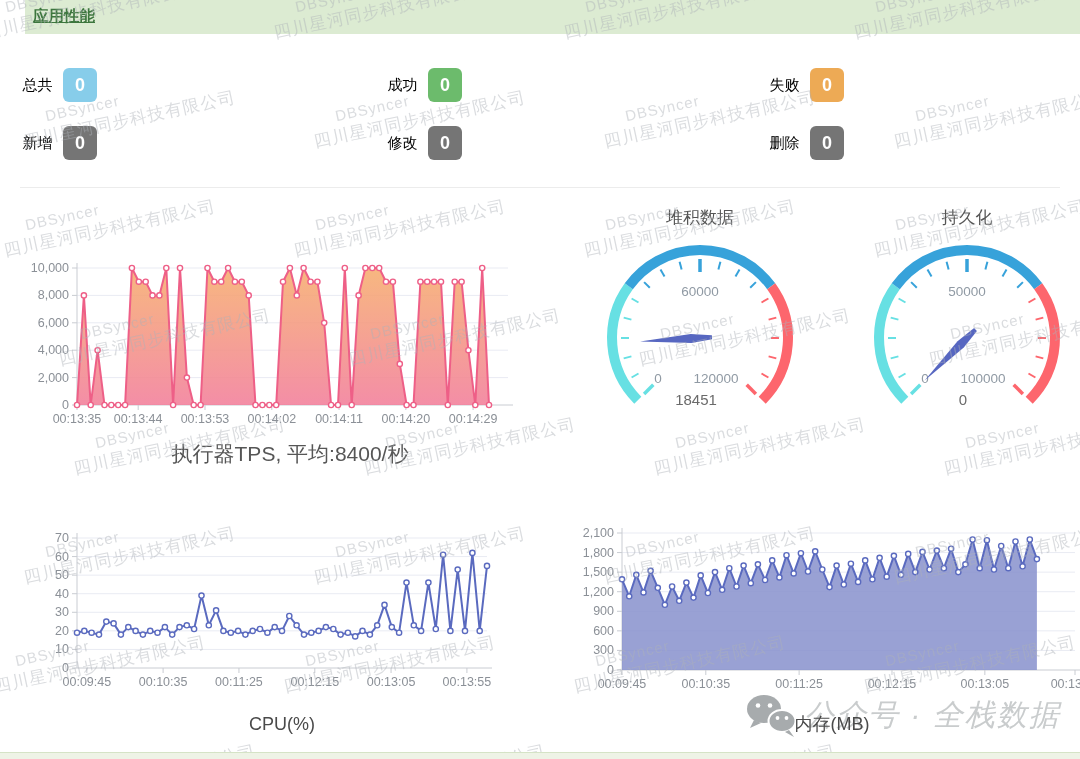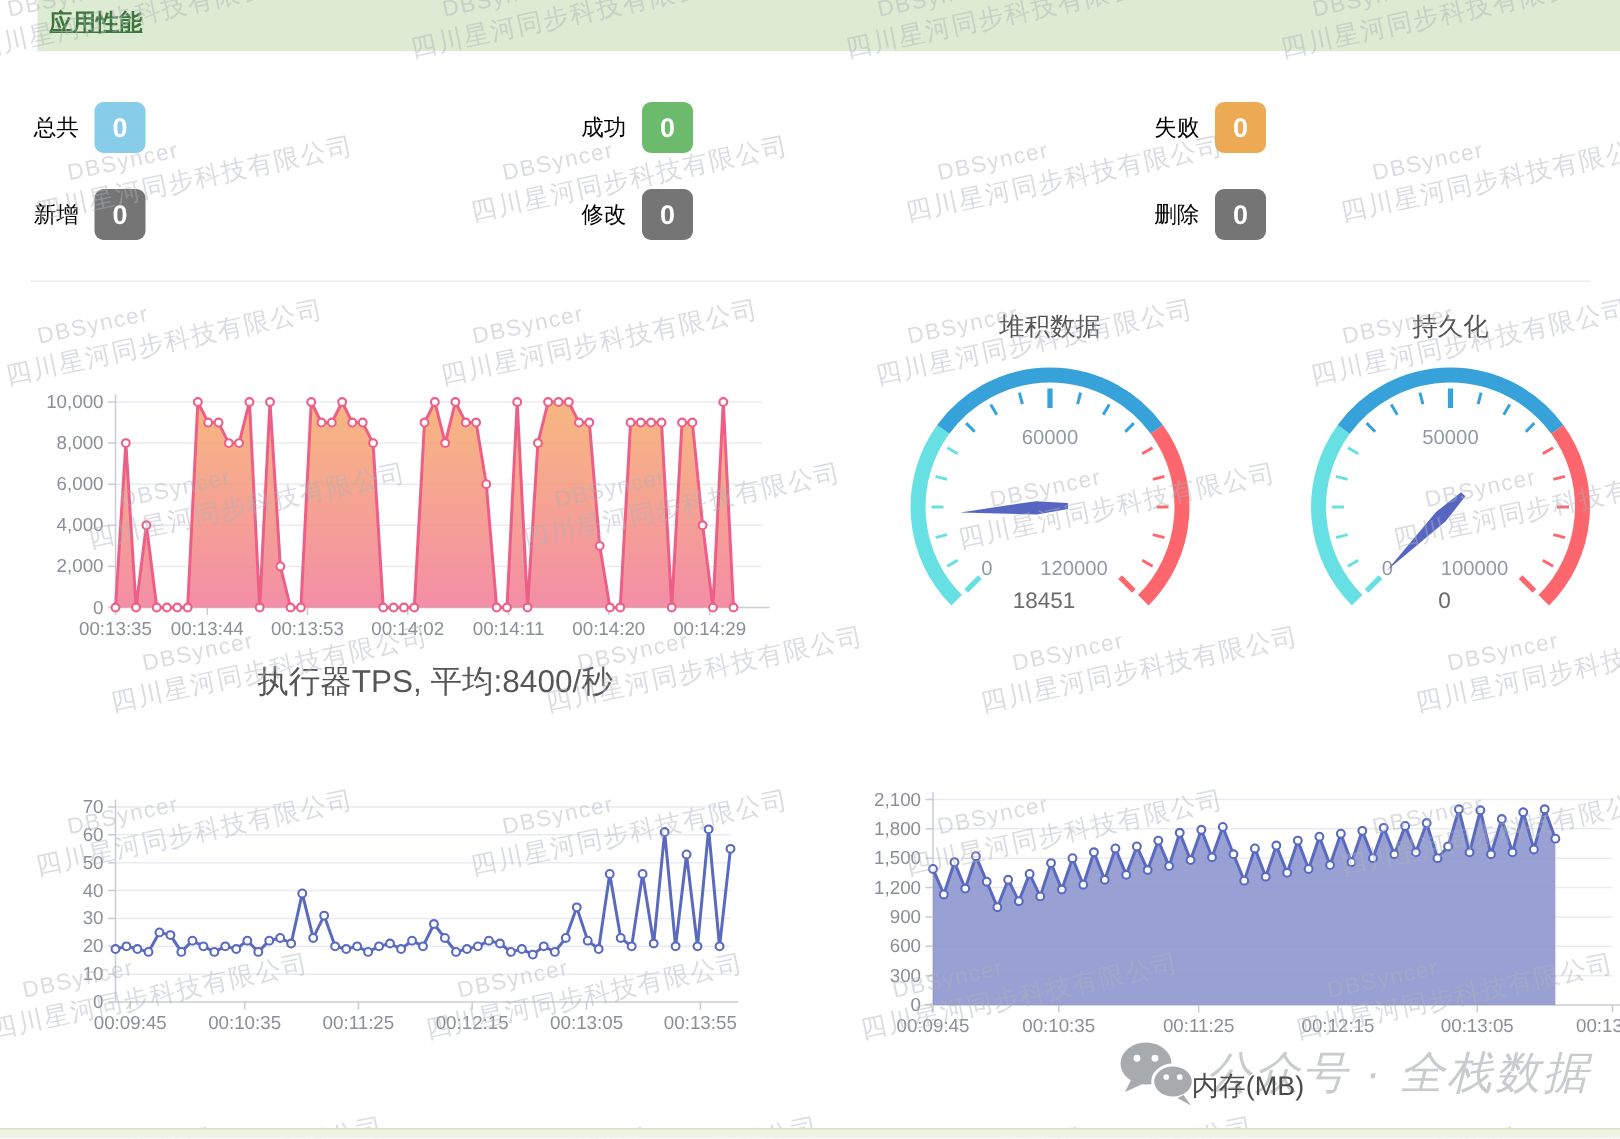--- a/index.html
+++ b/index.html
@@ -441,20 +441,21 @@
       <circle cx="436" cy="44.5" r="2.6" fill="#fff" stroke="#5a6abf" stroke-width="1.4"></circle>
       <circle cx="443.2" cy="21" r="2.6" fill="#fff" stroke="#5a6abf" stroke-width="1.4"></circle>
       <circle cx="450.3" cy="43.2" r="2.6" fill="#fff" stroke="#5a6abf" stroke-width="1.4"></circle>
       <circle cx="457.5" cy="16.5" r="2.6" fill="#fff" stroke="#5a6abf" stroke-width="1.4"></circle>
       <circle cx="464.6" cy="41.3" r="2.6" fill="#fff" stroke="#5a6abf" stroke-width="1.4"></circle>
       <circle cx="471.8" cy="14.5" r="2.6" fill="#fff" stroke="#5a6abf" stroke-width="1.4"></circle>
       <circle cx="478.9" cy="34.1" r="2.6" fill="#fff" stroke="#5a6abf" stroke-width="1.4"></circle>
     </svg>
 
   <div class="chart-title" id="title-tps">执行器TPS, 平均:8400/秒</div>
+  <div class="chart-title" id="title-cpu">CPU(%)</div>
   <div class="chart-title" id="title-mem">内存(MB)</div>
 
   <div id="watermark-layer">
       <div class="wm" style="left: -20px; top: -20px;">
         <span class="wm-l1">DBSyncer</span>
         <span class="wm-l2">四川星河同步科技有限公司</span>
       </div>
       <div class="wm" style="left: 270px; top: -20px;">
         <span class="wm-l1">DBSyncer</span>
         <span class="wm-l2">四川星河同步科技有限公司</span>

